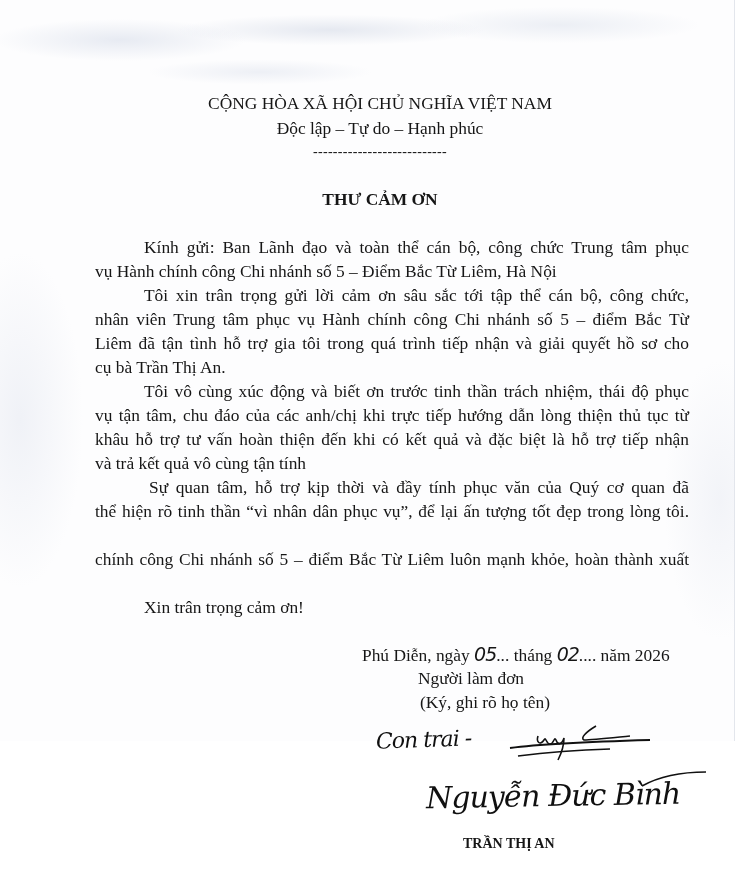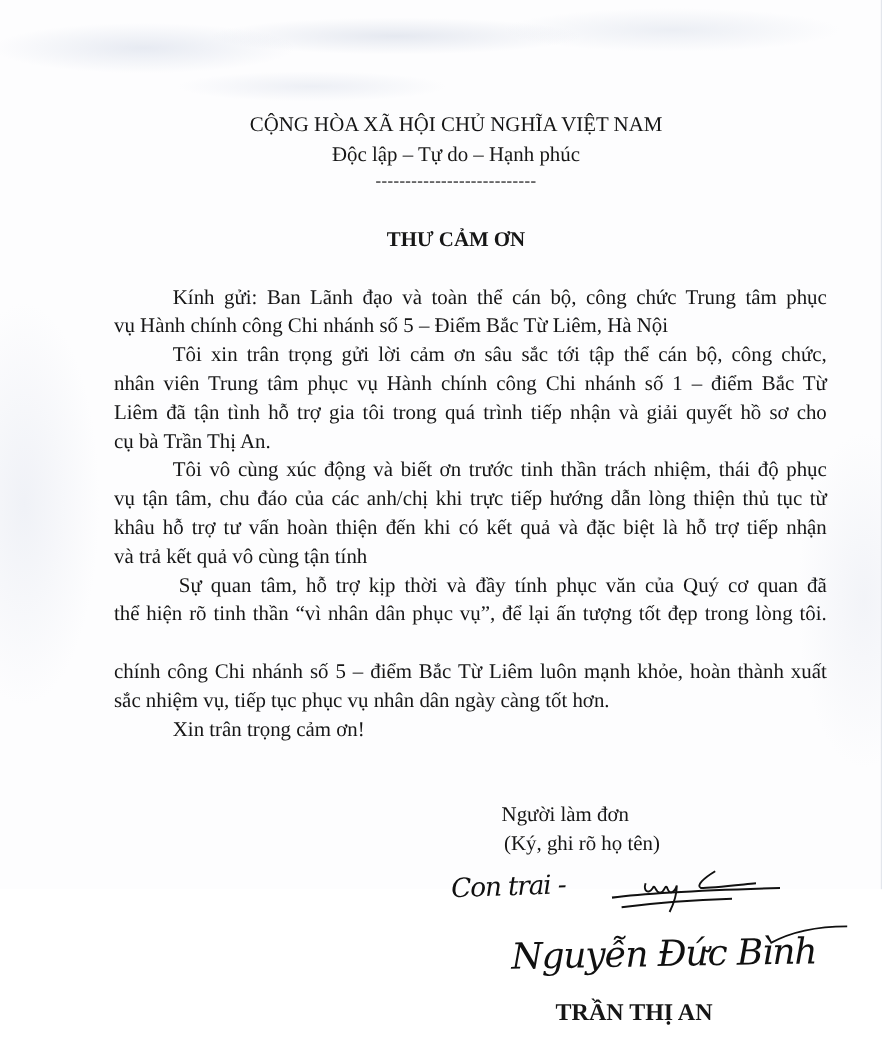--- a/index.html
+++ b/index.html
@@ -109,55 +109,57 @@
     }
     .flourish-svg {
       position: absolute;
       left: 640px;
       top: 766px;
     }
     .sig-name {
       left: 463px;
       top: 832px;
       font-weight: bold;
-      font-size: 20px;
+      font-size: 14px;
     }
   </style>
 </head>
 <body>
 
 <div class="paper">
 
   <div class="line center h-nation">CỘNG HÒA XÃ HỘI CHỦ NGHĨA VIỆT NAM</div>
   <div class="line center h-motto">Độc lập – Tự do – Hạnh phúc</div>
   <div class="line center h-dash">---------------------------</div>
 
   <div class="line center title">THƯ CẢM ƠN</div>
 
   <div class="line just indent" style="top:235px">Kính gửi: Ban Lãnh đạo và toàn thể cán bộ, công chức Trung tâm phục</div>
   <div class="line just last" style="top:259px">vụ Hành chính công Chi nhánh số 5 – Điểm Bắc Từ Liêm, Hà Nội</div>
 
   <div class="line just indent" style="top:283px">Tôi xin trân trọng gửi lời cảm ơn sâu sắc tới tập thể cán bộ, công chức,</div>
-  <div class="line just" style="top:307px">nhân viên Trung tâm phục vụ Hành chính công Chi nhánh số 1 – điểm Bắc Từ</div>
+  <div class="line just" style="top:307px">nhân viên Trung tâm phục vụ Hành chính công Chi nhánh số 5 – điểm Bắc Từ</div>
   <div class="line just" style="top:331px">Liêm đã tận tình hỗ trợ gia tôi trong quá trình tiếp nhận và giải quyết hồ sơ cho</div>
   <div class="line just last" style="top:355px">cụ bà Trần Thị An.</div>
 
   <div class="line just indent" style="top:379px">Tôi vô cùng xúc động và biết ơn trước tinh thần trách nhiệm, thái độ phục</div>
   <div class="line just" style="top:403px">vụ tận tâm, chu đáo của các anh/chị khi trực tiếp hướng dẫn lòng thiện thủ tục từ</div>
   <div class="line just" style="top:427px">khâu hỗ trợ tư vấn hoàn thiện đến khi có kết quả và đặc biệt là hỗ trợ tiếp nhận</div>
   <div class="line just last" style="top:451px">và trả kết quả vô cùng tận tính</div>
 
   <div class="line just indent2" style="top:475px">Sự quan tâm, hỗ trợ kịp thời và đầy tính phục văn của Quý cơ quan đã</div>
   <div class="line just" style="top:499px">thể hiện rõ tinh thần “vì nhân dân phục vụ”, để lại ấn tượng tốt đẹp trong lòng tôi.</div>
 
   <div class="line just" style="top:547px">chính công Chi nhánh số 5 – điểm Bắc Từ Liêm luôn mạnh khỏe, hoàn thành xuất</div>
-  <div class="line just last" style="top:571px">sắc nhiệm vụ, tiếp tục phục vụ nhân dân ngày càng tốt hơn.</div>
 
   <div class="line" style="left:144px; top:595px">Xin trân trọng cảm ơn!</div>
 
+  <div class="line sig-date">
+    <span>Phú Diễn, ngày </span><span class="hand">05</span><span>...</span><span> tháng </span><span class="hand">02</span><span>....</span><span> năm 2026</span>
+  </div>
   <div class="line sig-role">Người làm đơn</div>
   <div class="line sig-note">(Ký, ghi rõ họ tên)</div>
 
   <div class="handwriting hw-1">Con trai -</div>
 
   <svg class="signature-svg" width="170" height="40" viewBox="0 0 170 40">
     <path d="M10 26 C 40 22, 80 20, 150 18" stroke="#111" stroke-width="1.8" fill="none"></path>
     <path d="M18 34 C 50 30, 80 28, 110 27" stroke="#111" stroke-width="1.6" fill="none"></path>
     <path d="M38 14 C 36 20, 40 24, 44 18 C 46 14, 46 22, 50 22 C 54 22, 54 14, 56 18 C 58 24, 62 22, 64 16 C 64 24, 60 34, 58 38" stroke="#111" stroke-width="1.6" fill="none"></path>
     <path d="M96 4 C 86 10, 80 16, 84 18 C 92 18, 110 16, 130 14" stroke="#111" stroke-width="1.6" fill="none"></path>

